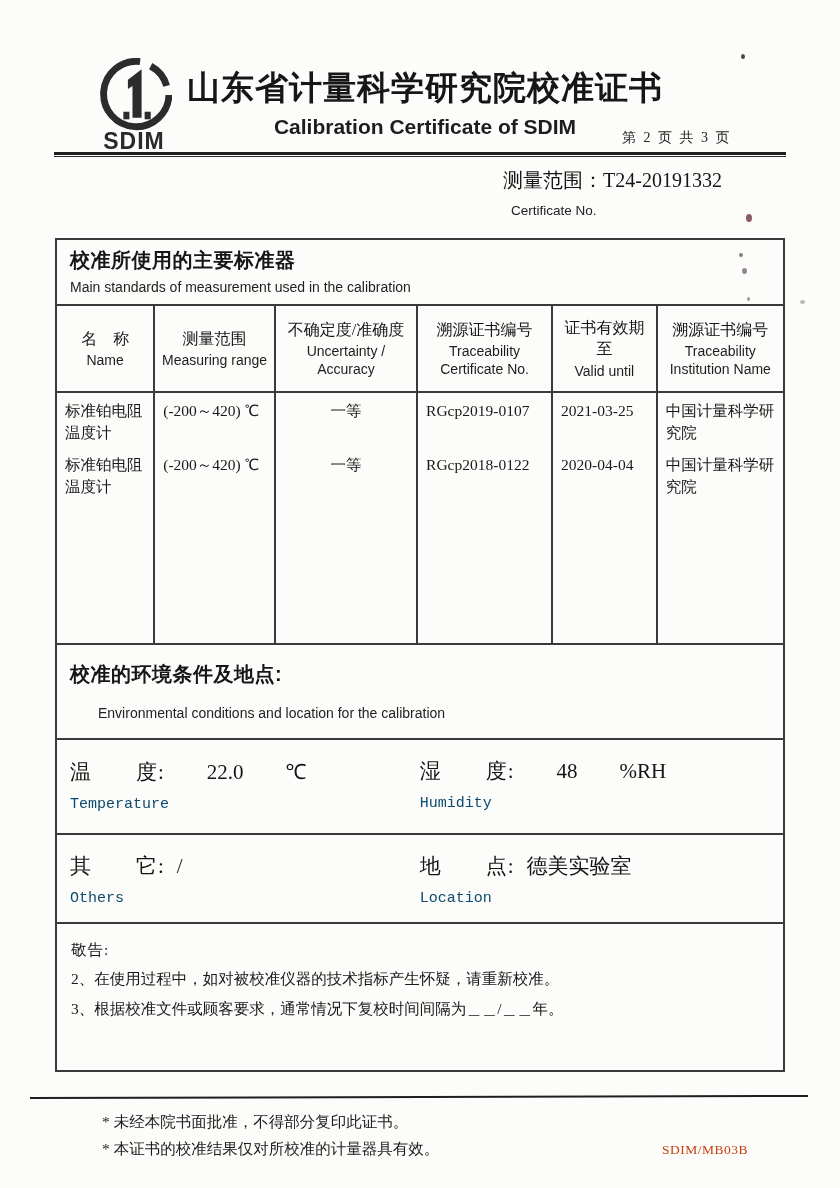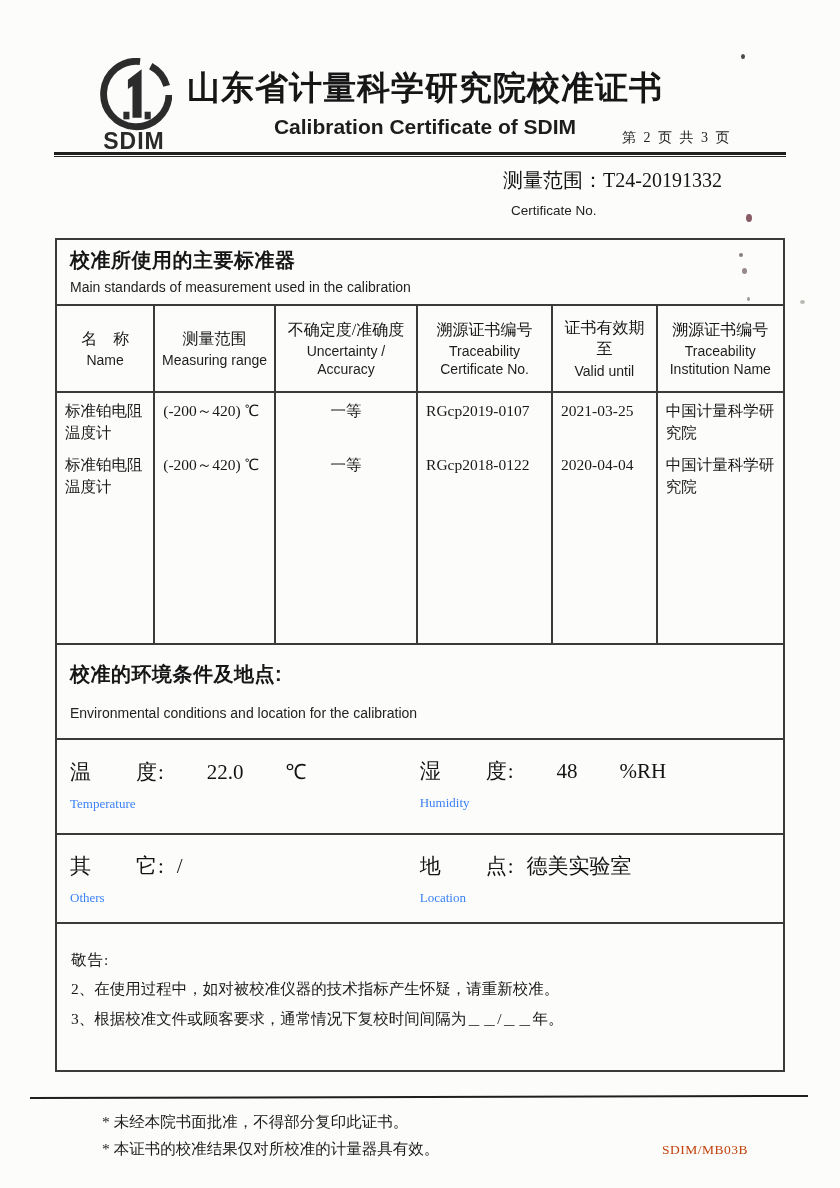--- a/index.html
+++ b/index.html
@@ -23,21 +23,21 @@
   .cert-no-en { position:absolute; left:511px; top:203px; font-family:"Liberation Sans", sans-serif; font-size:13.5px; color:#222; }
 
   
   .main-box { position:absolute; left:55px; top:238px; width:730px; height:834px;
     border:2px solid #3a3a3a; overflow:hidden; }
   .sec-head { padding:7px 13px 0; border-bottom:2px solid #3a3a3a; }
   .sec-head-1 { height:66px; }
   .sec-head-2 { height:95px; padding-top:16px; }
   .sec-cn { font-family:"Liberation Sans", sans-serif; font-weight:bold; font-size:20px; color:#161616; letter-spacing:0.5px; }
   .sec-en { font-family:"Liberation Sans", sans-serif; font-size:14px; color:#222; margin-top:5px; }
-  .sec-head-2 .sec-en { margin-top:17px; }
+  .sec-head-2 .sec-en { margin-top:17px;margin-left:28px; }
 
   
   table.std { width:100%; border-collapse:collapse; table-layout:fixed; border-bottom:2px solid #3a3a3a; }
   table.std th { border:2px solid #3a3a3a; border-top:none; font-weight:normal; height:86px;
     text-align:center; vertical-align:middle; padding:2px 4px; }
   table.std th:first-child, table.std td:first-child { border-left:none; }
   table.std th:last-child,  table.std td:last-child  { border-right:none; }
   table.std td { border-left:2px solid #3a3a3a; border-right:2px solid #3a3a3a;
     border-top:none; border-bottom:none; vertical-align:top; padding:7px 8px 2px;
     font-size:15.5px; line-height:1.45; color:#181818; }
@@ -50,24 +50,24 @@
   .env-row { display:flex; border-bottom:2px solid #3a3a3a; padding:0 13px;gap:35px; }
   .env-row-1 { height:95px; }
   .env-row-2 { height:89px; }
   .env-cell { width:46%; padding-top:17px; }
   .env-cell.right { width:54%; padding-left:9px; }
   .env-line { font-size:21px; color:#141414; white-space:nowrap; }
   .env-label { letter-spacing:1px; }
   .env-value { margin-left:42px; }
   .env-value.tight { margin-left:12px; }
   .env-unit { margin-left:42px; }
-  .env-en { font-family:Liberation Serif, serif; font-size:13px; margin-top:10px; color:#3b82f6; }
-
-  
-  .notice { padding:21px 14px; font-size:15.5px; line-height:1.9; color:#181818; }
+  .env-en { font-family:Liberation Mono, monospace; font-size:15px; margin-top:10px; color:#0c4a6e; }
+
+  
+  .notice { padding:11px 14px; font-size:15.5px; line-height:1.9; color:#181818; }
   .notice-title { letter-spacing:1px; }
 
   
   .footer-rule { position:absolute; left:30px; top:1096px; width:778px; border-top:2px solid #1f1f1f; transform:rotate(-0.15deg); }
   .footnotes { position:absolute; left:102px; top:1108px; font-size:15.5px; line-height:1.75; color:#1b1b1b; }
   .form-code { position:absolute; left:662px; top:1142px; font-size:13.5px; letter-spacing:0.5px; color:#c2410c; }
 
   
   .speck { position:absolute; border-radius:50%; }
   .speck-1 { left:741px; top:54px;  width:4px; height:5px; background:#4a4a4a; }

